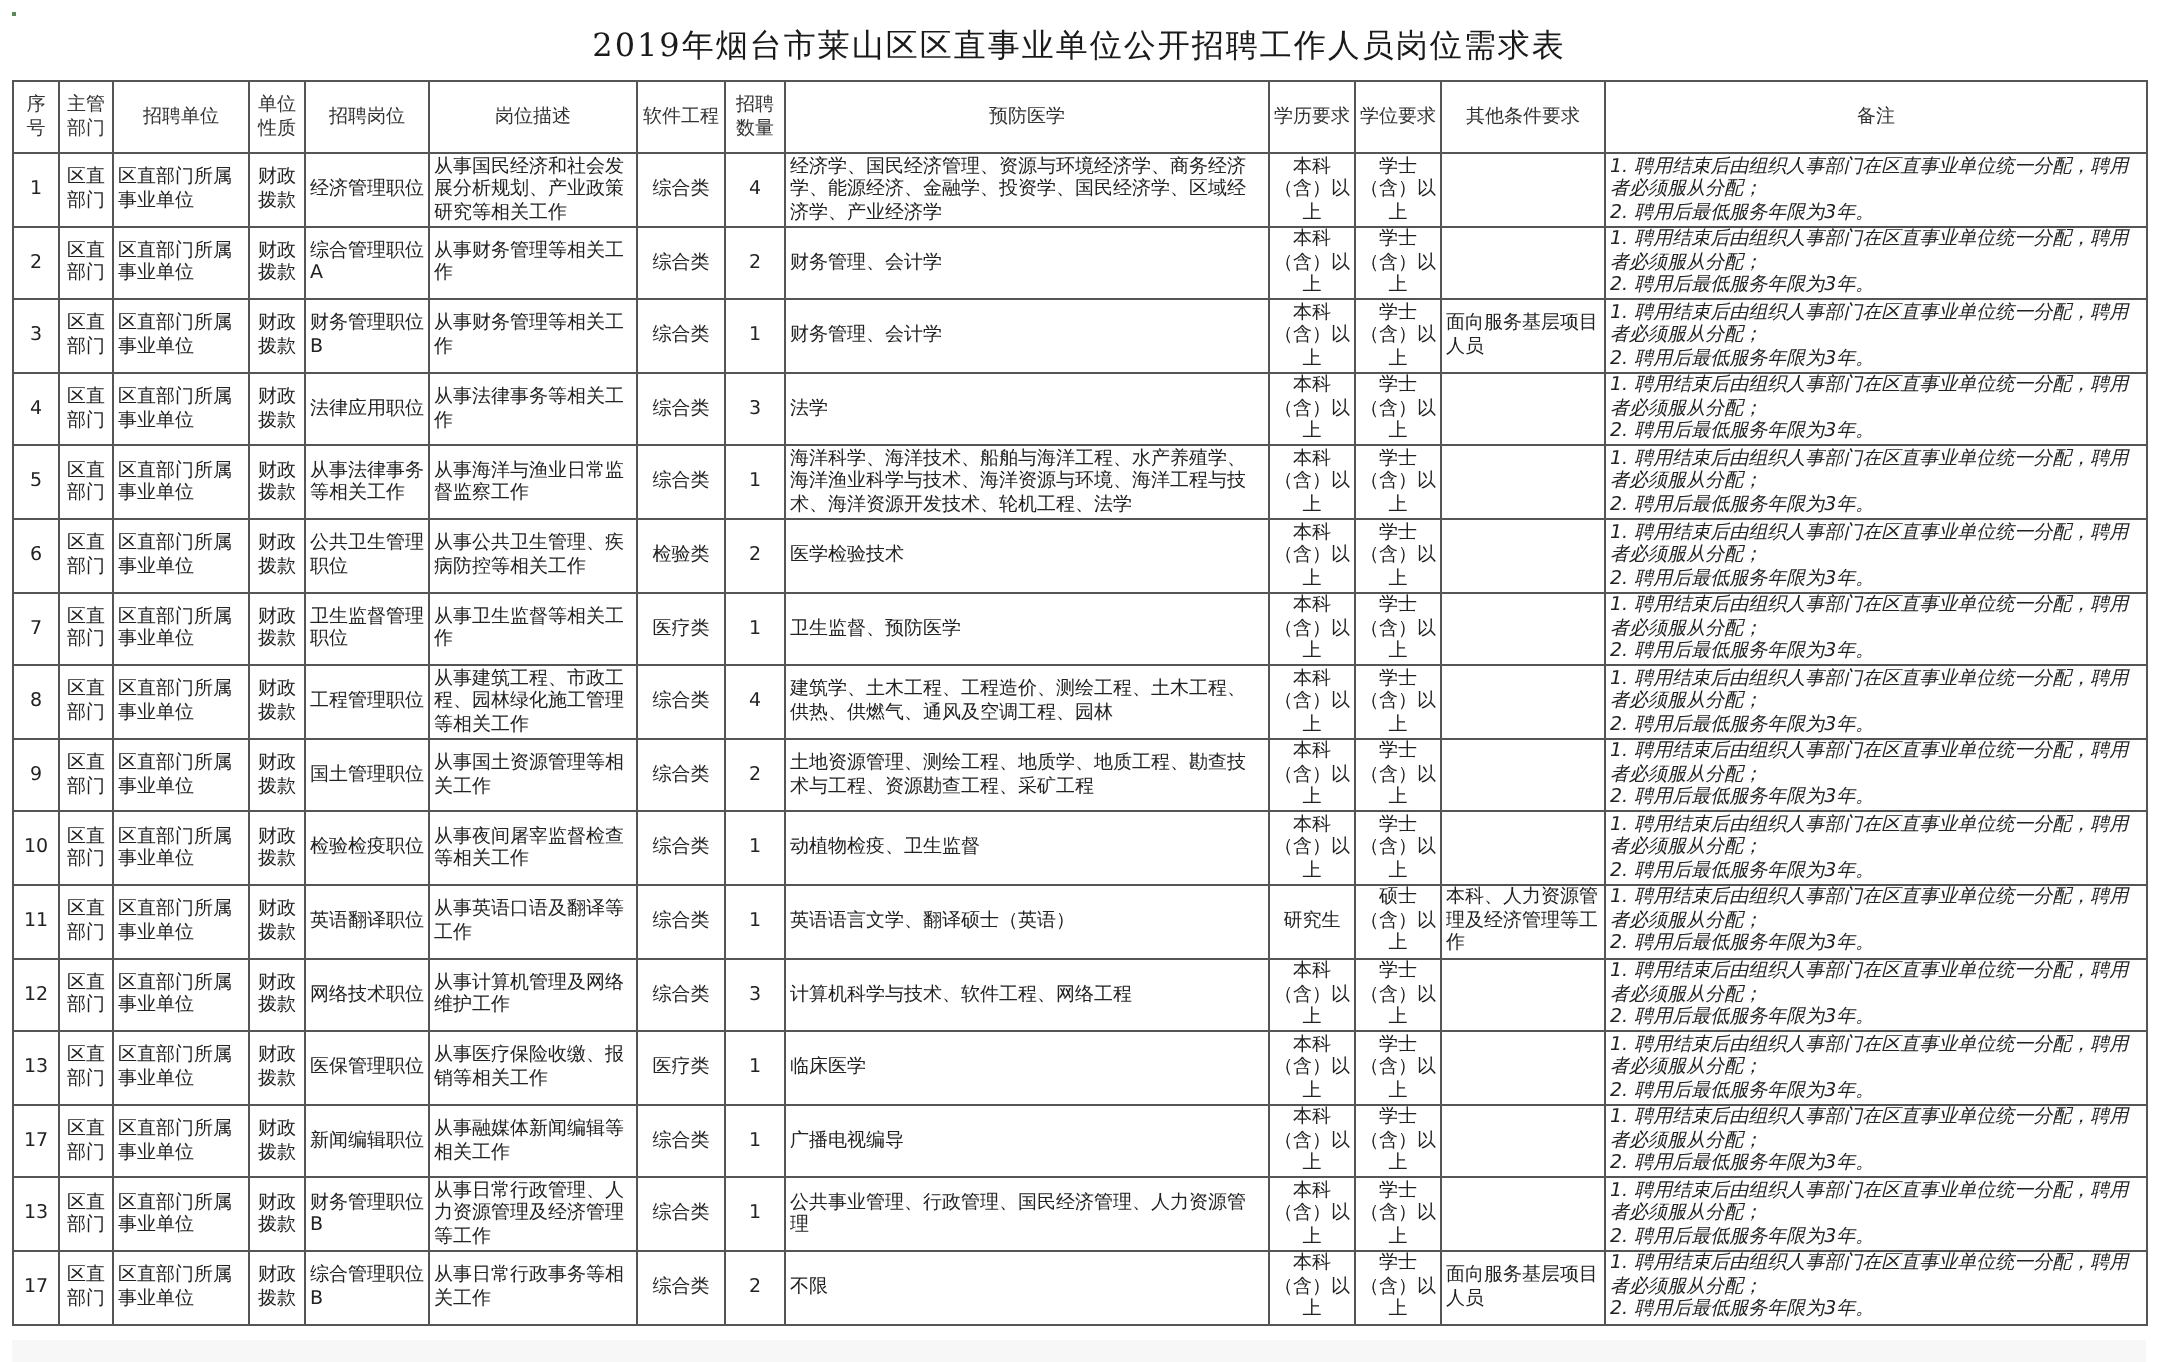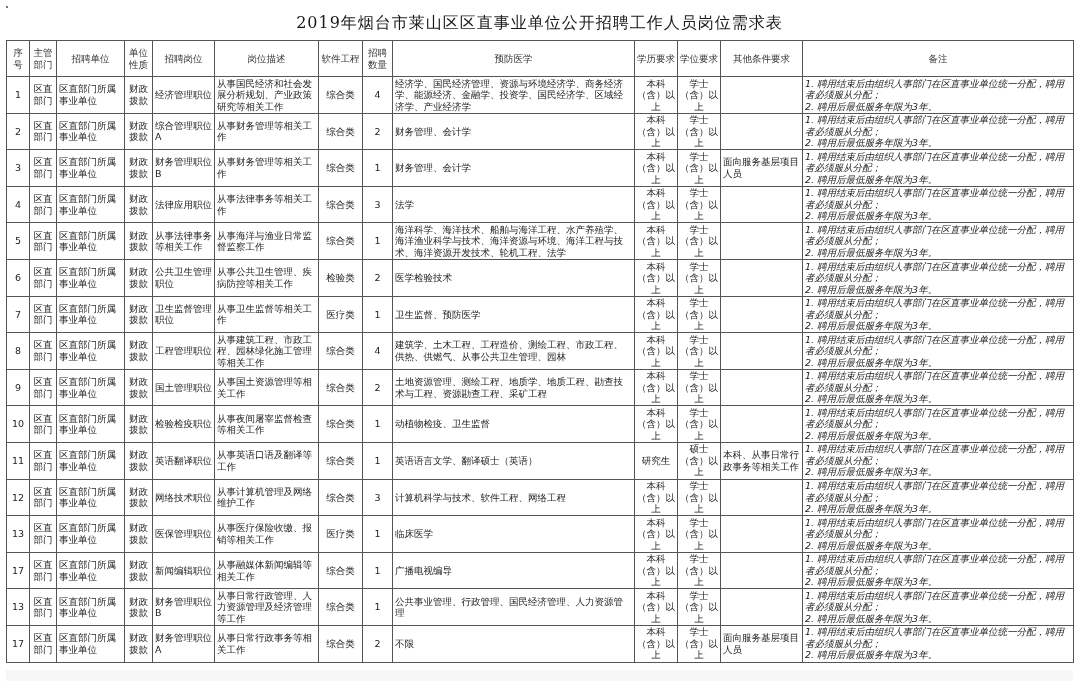--- a/index.html
+++ b/index.html
@@ -197,21 +197,21 @@
 
   <tr>
     <td class="c">8</td>
     <td class="c">区直部门</td>
     <td class="l">区直部门所属事业单位</td>
     <td class="c">财政拨款</td>
     <td class="l">工程管理职位</td>
     <td class="l">从事建筑工程、市政工程、园林绿化施工管理等相关工作</td>
     <td class="c">综合类</td>
     <td class="c">4</td>
-    <td class="l">建筑学、土木工程、工程造价、测绘工程、市政工程、供热、供燃气、从事公共卫生管理、园林</td>
+    <td class="l">建筑学、土木工程、工程造价、测绘工程、土木工程、供热、供燃气、通风及空调工程、园林</td>
     <td class="c">本科（含）以上</td>
     <td class="c">学士（含）以上</td>
     <td class="l"></td>
     <td class="l notes">
       <div>1. 聘用结束后由组织人事部门在区直事业单位统一分配，聘用者必须服从分配；</div>
       <div>2. 聘用后最低服务年限为3年。</div>
     </td>
   </tr>
 
   <tr>
@@ -257,21 +257,21 @@
     <td class="c">区直部门</td>
     <td class="l">区直部门所属事业单位</td>
     <td class="c">财政拨款</td>
     <td class="l">英语翻译职位</td>
     <td class="l">从事英语口语及翻译等工作</td>
     <td class="c">综合类</td>
     <td class="c">1</td>
     <td class="l">英语语言文学、翻译硕士（英语）</td>
     <td class="c">研究生</td>
     <td class="c">硕士（含）以上</td>
-    <td class="l">本科、从事日常行政事务等相关工作</td>
+    <td class="l">本科、人力资源管理及经济管理等工作</td>
     <td class="l notes">
       <div>1. 聘用结束后由组织人事部门在区直事业单位统一分配，聘用者必须服从分配；</div>
       <div>2. 聘用后最低服务年限为3年。</div>
     </td>
   </tr>
 
   <tr>
     <td class="c">12</td>
     <td class="c">区直部门</td>
     <td class="l">区直部门所属事业单位</td>
@@ -345,21 +345,21 @@
       <div>1. 聘用结束后由组织人事部门在区直事业单位统一分配，聘用者必须服从分配；</div>
       <div>2. 聘用后最低服务年限为3年。</div>
     </td>
   </tr>
 
   <tr>
     <td class="c">17</td>
     <td class="c">区直部门</td>
     <td class="l">区直部门所属事业单位</td>
     <td class="c">财政拨款</td>
-    <td class="l">财务管理职位A</td>
+    <td class="l">综合管理职位B</td>
     <td class="l">从事日常行政事务等相关工作</td>
     <td class="c">综合类</td>
     <td class="c">2</td>
     <td class="l">不限</td>
     <td class="c">本科（含）以上</td>
     <td class="c">学士（含）以上</td>
     <td class="l">面向服务基层项目人员</td>
     <td class="l notes">
       <div>1. 聘用结束后由组织人事部门在区直事业单位统一分配，聘用者必须服从分配；</div>
       <div>2. 聘用后最低服务年限为3年。</div>

